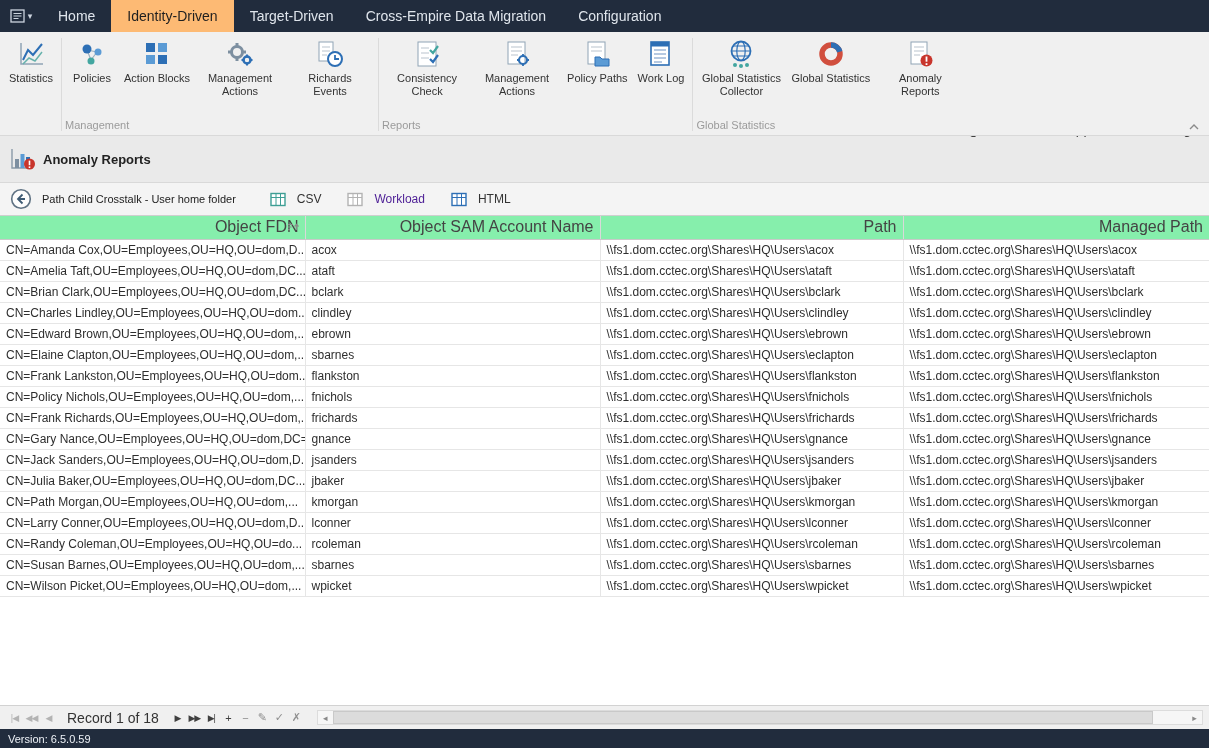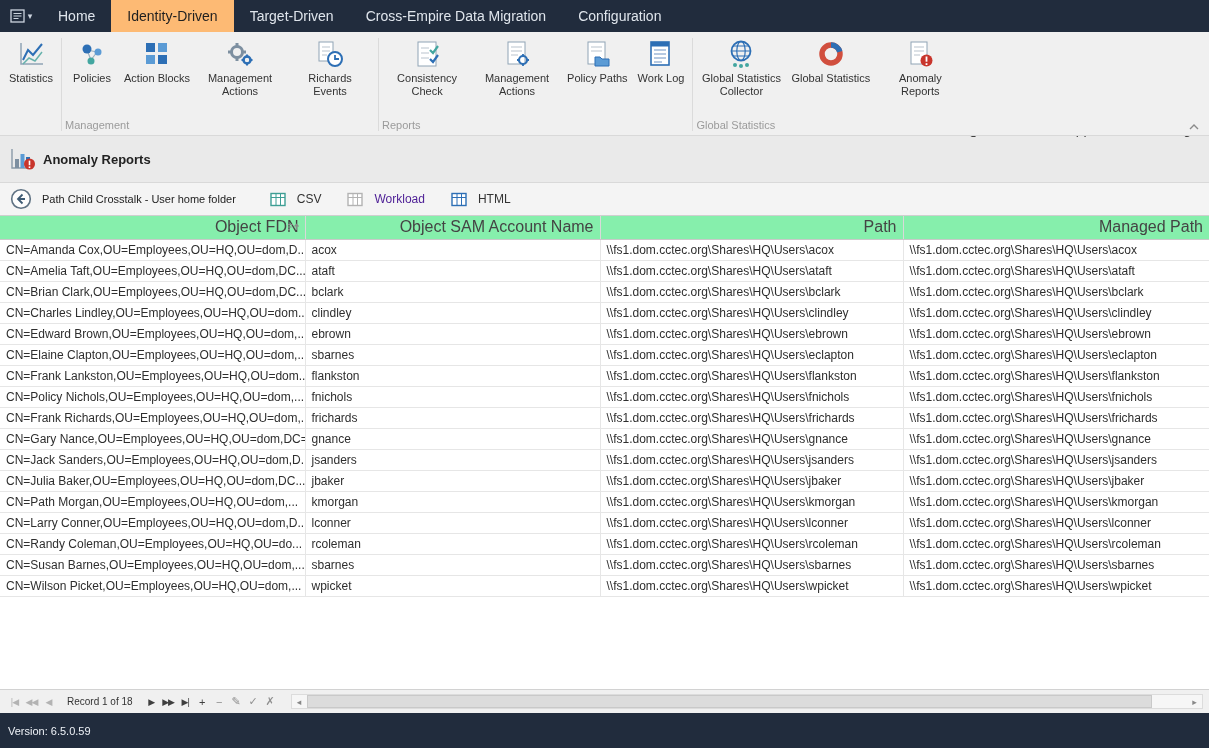--- a/index.html
+++ b/index.html
@@ -62,28 +62,28 @@
   }
   table.grid td:last-child { border-right:none; }
   .sort-glyph { position:absolute; right:6px; top:6px; line-height:0; }
 
   
   .navigator { height:24px; background:#f0f0f0; border-top:1px solid #d2d2d2; display:flex; align-items:center; padding:0 6px; flex:0 0 auto; }
   .nav-btn { min-width:17px; text-align:center; font-size:9px; color:#3f3f3f; padding:0 2px; cursor:default; letter-spacing:-1px; }
   .nav-btn.sym { font-size:11px; letter-spacing:0; }
   .nav-btn.disabled { color:#b3b3b3; }
   .nav-btn.soft { color:#8f8f8f; }
-  .nav-text { margin:0 10px; font-size:10px; color:#333; white-space:nowrap; }
+  .nav-text { margin:0 10px; font-size:14px; color:#333; white-space:nowrap; }
   .hscroll { flex:1; height:15px; margin-left:12px; background:#f6f6f6; border:1px solid #dcdcdc; display:flex; align-items:stretch; }
   .hs-arrow { width:15px; font-size:9px; color:#888; display:flex; align-items:center; justify-content:center; cursor:default; }
   .hs-track { flex:1; position:relative; }
   .hs-thumb { position:absolute; left:0; top:0; bottom:0; width:96%; background:#dcdcdc; border:1px solid #c9c9c9; }
 
   
-  .statusbar { height:35px; background:#212c3d; color:#eef2f7; font-size:11px; display:flex; align-items:center; padding:0 8px; flex:0 0 auto; }
+  .statusbar { height:19px; background:#212c3d; color:#eef2f7; font-size:11px; display:flex; align-items:center; padding:0 8px; flex:0 0 auto; }
 </style>
 </head>
 <body>
 
 <div class="topbar">
   <div class="menu-btn">
     <svg width="15" height="14" viewBox="0 0 15 14">
         <rect x="1" y="1" width="13" height="12" fill="none" stroke="#cdd5df" stroke-width="1.3"></rect>
         <path d="M3.5 4.5 h8 M3.5 7 h8 M3.5 9.5 h5" stroke="#cdd5df" stroke-width="1.2"></path>
       </svg>

